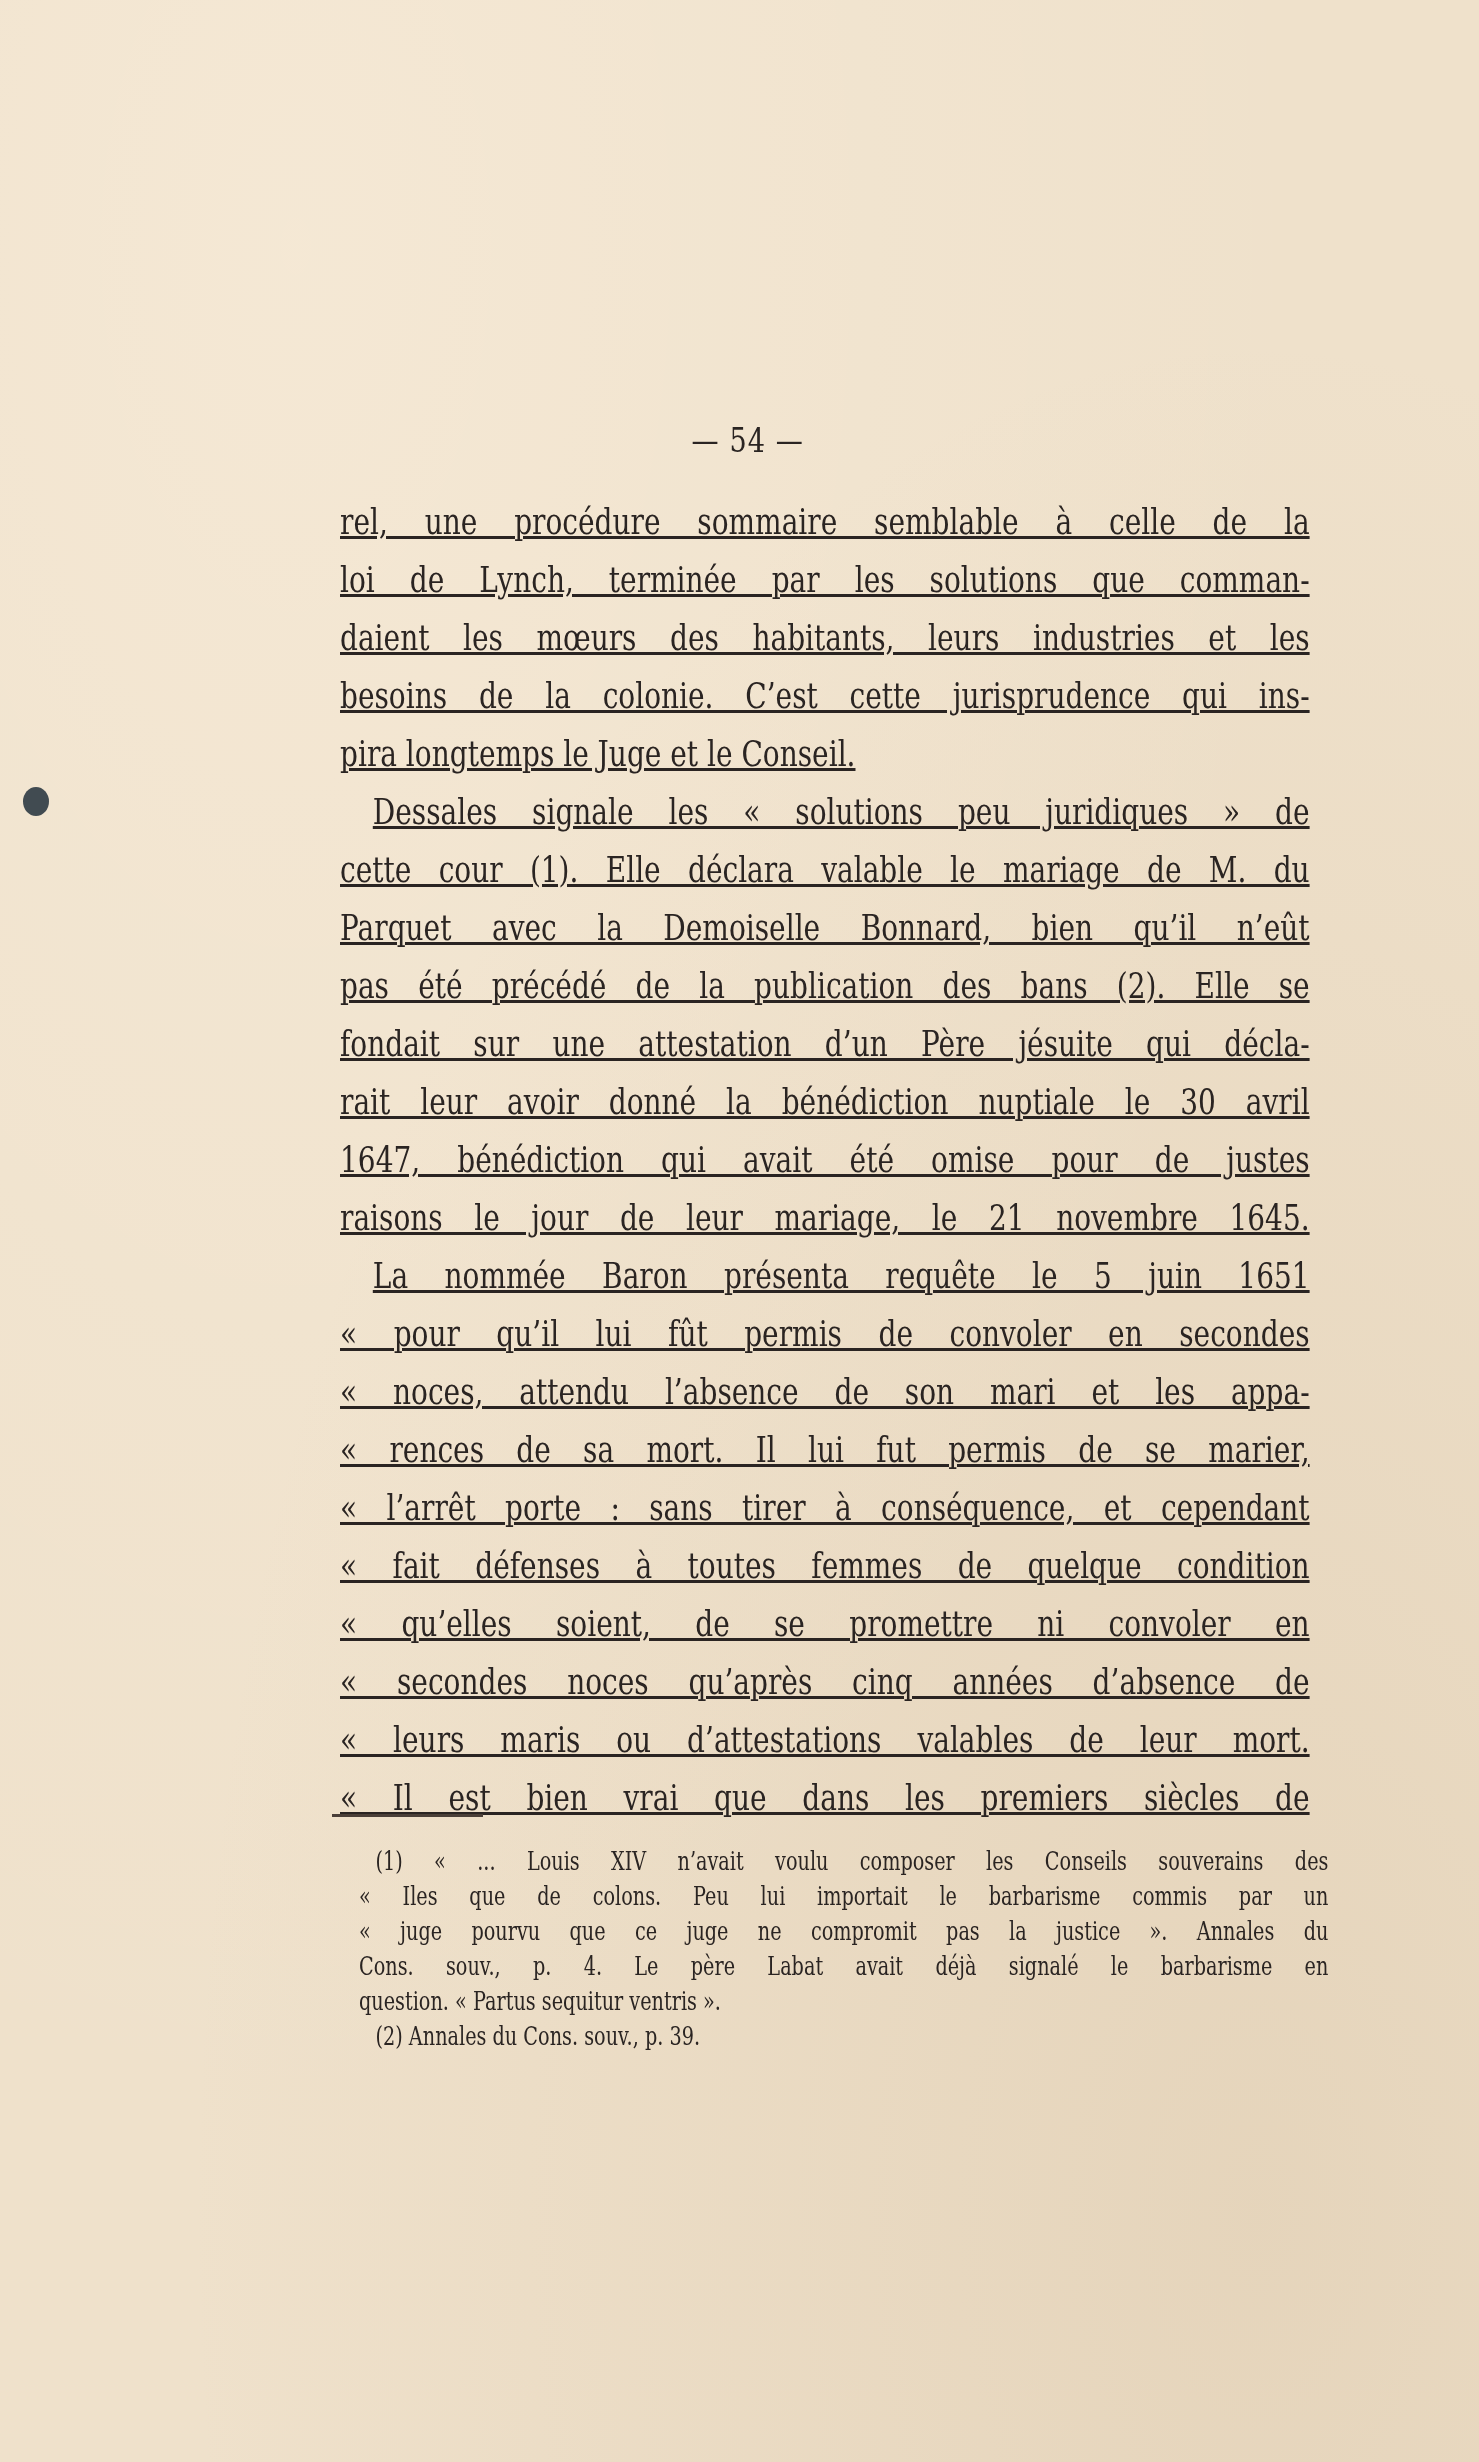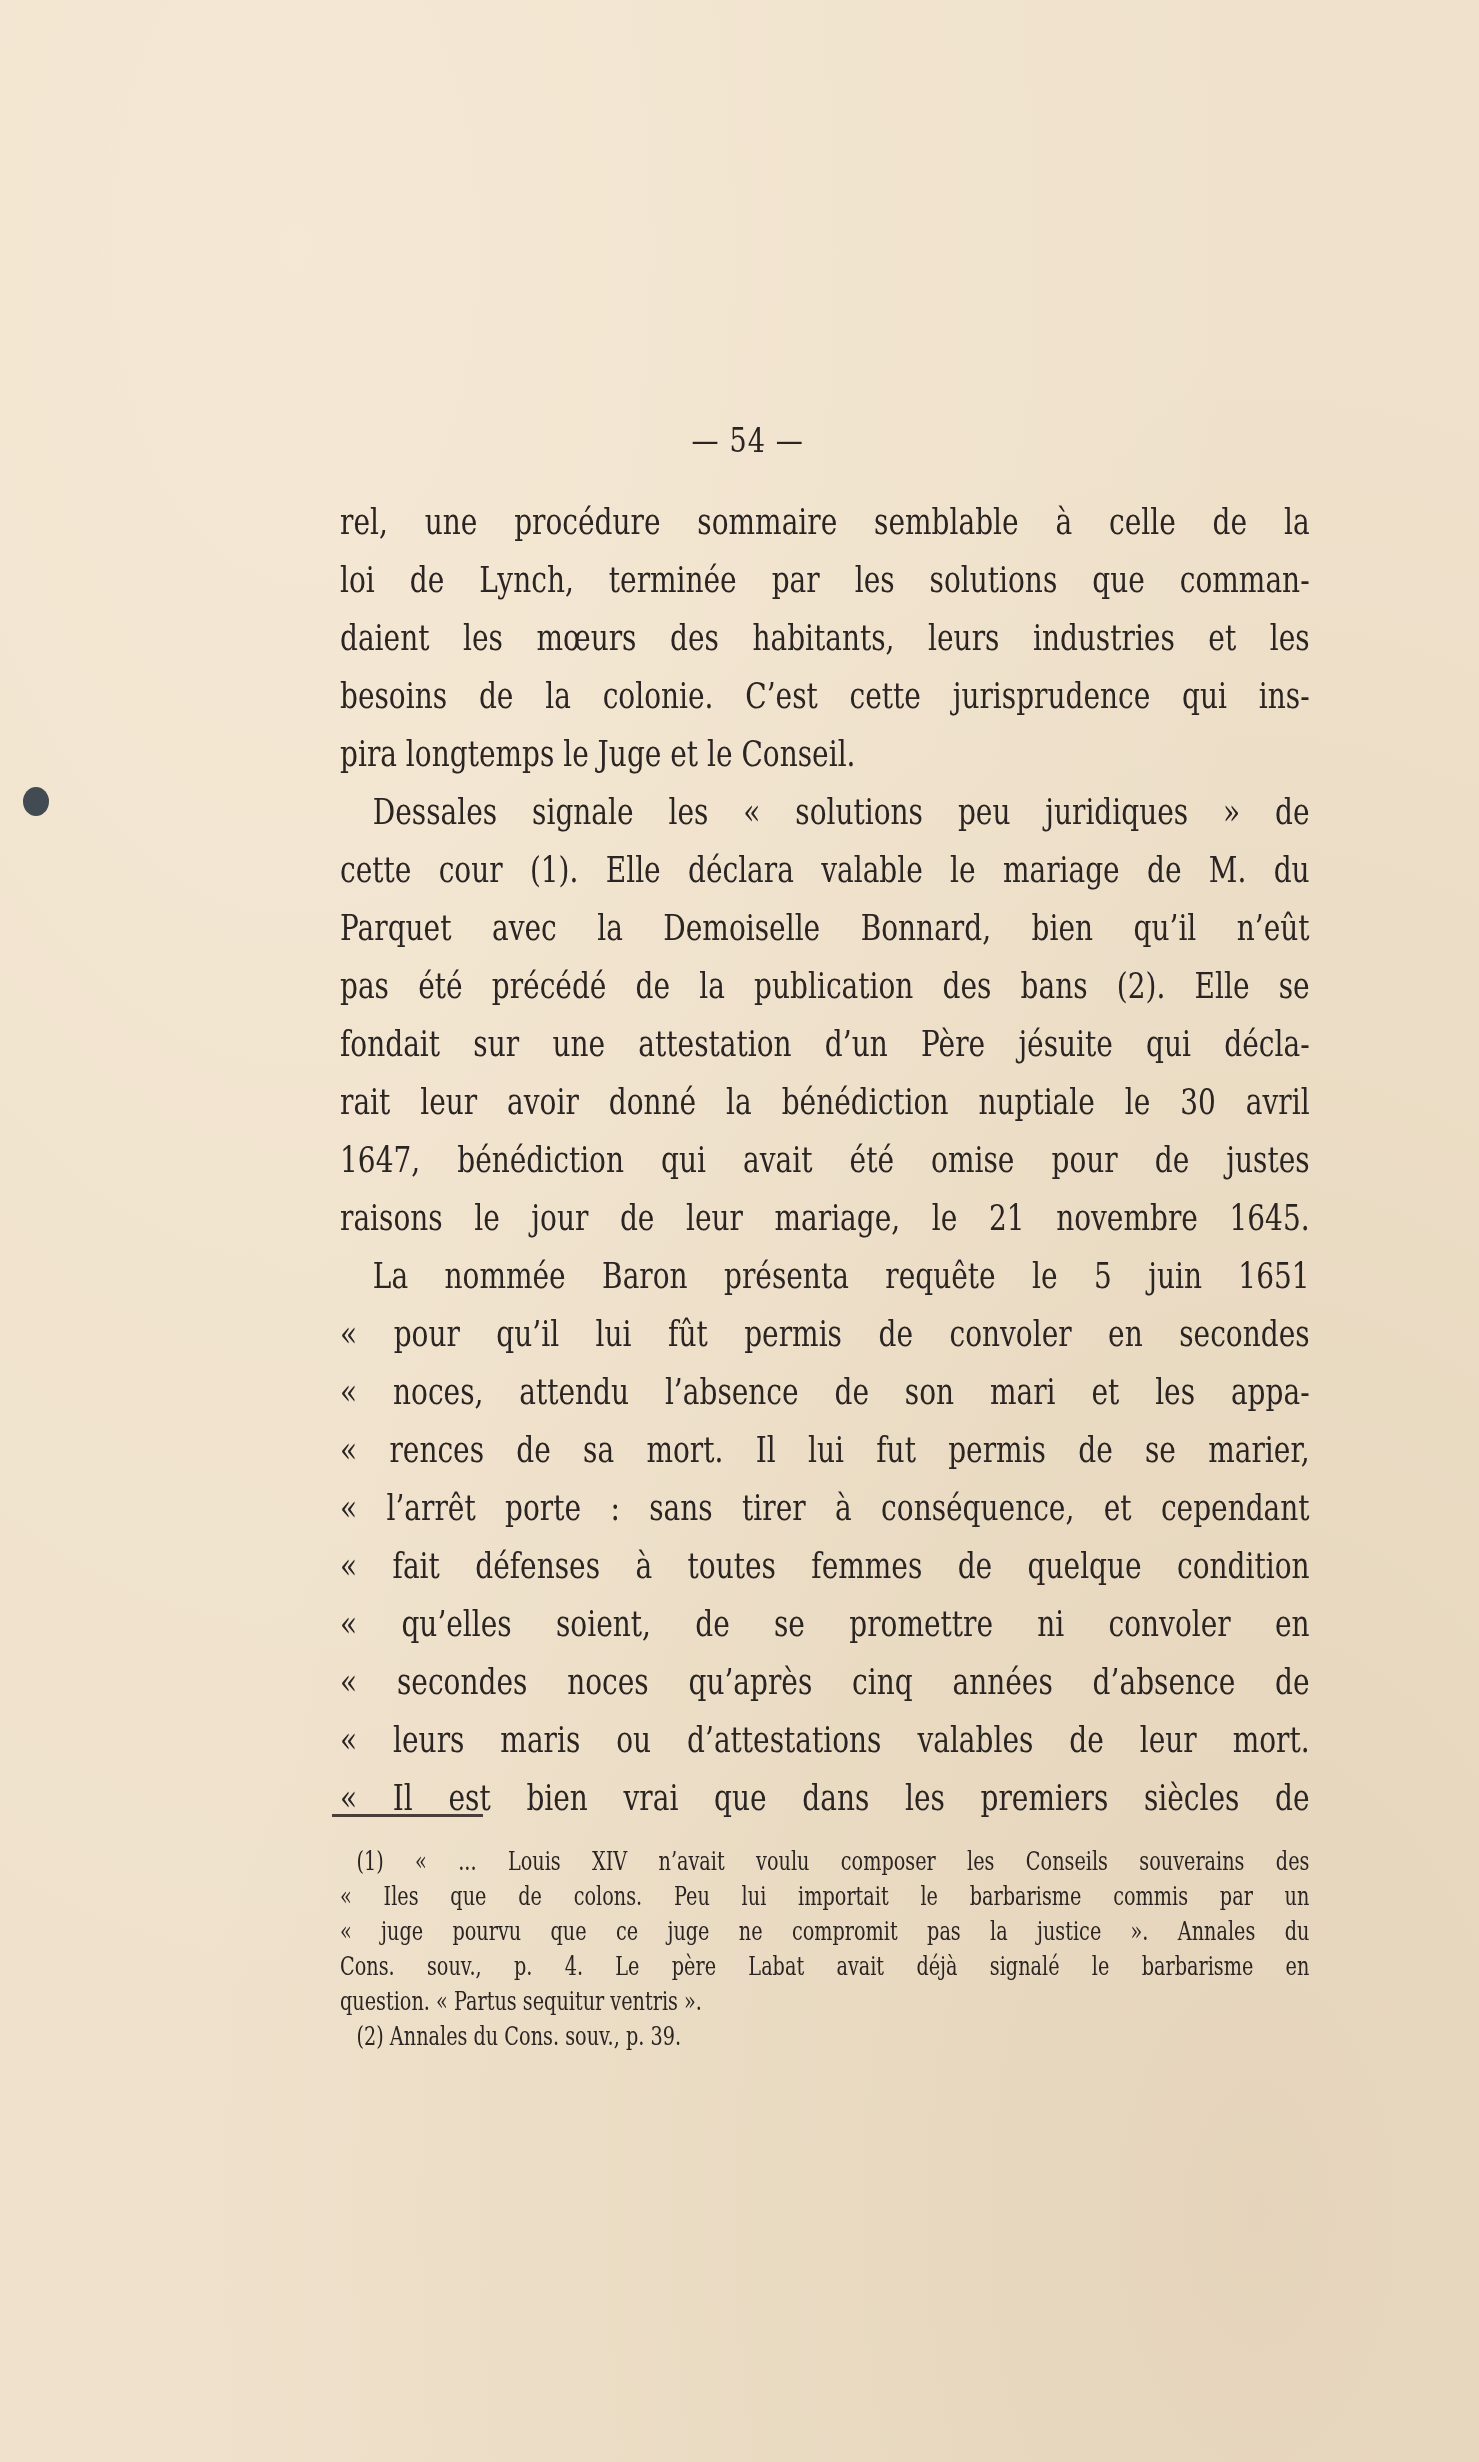--- a/index.html
+++ b/index.html
@@ -11,34 +11,34 @@
       radial-gradient(ellipse at 85% 90%, rgba(200,175,140,0.25), rgba(0,0,0,0) 60%);
     position: relative; overflow: hidden;
     font-family: "DejaVu Serif", "Liberation Serif", serif;
     color: #2a2422;
   }
   .page-number {
     position: absolute; left: 0; width: 1479px; top: 421px;
     text-align: center; font-size: 33px; letter-spacing: 1.3px;
     transform: scaleX(0.82); transform-origin: 785px 0;
   }
-  .body-text { position: absolute; left: 340px; top: 493px; width: 969px; }
+  .body-text { position: absolute; left: 340px; top: 493px; width: 969px; text-decoration: underline; }
   .line {
     height: 58px; line-height: 58px; font-size: 35px;
     white-space: nowrap; text-align: justify; text-align-last: justify;
     transform: scaleX(0.80); transform-origin: 0 0; width: 1212px;
     overflow: visible;
   }
   .line.last { text-align-last: left; }
   .line.indent { padding-left: 41px; box-sizing: border-box; }
   .rule {
     position: absolute; left: 332px; top: 1814px; width: 151px; height: 2.6px;
     background: #4a3f38;
   }
-  .footnotes { position: absolute; left: 340px; top: 1844px; width: 969px; }
+  .footnotes { position: absolute; left: 359px; top: 1844px; width: 969px; }
   .fn-line {
     height: 35px; line-height: 35px; font-size: 26px;
     white-space: nowrap; text-align: justify; text-align-last: justify;
     transform: scaleX(0.74); transform-origin: 0 0; width: 1310px;
   }
   .fn-line.last { text-align-last: left; }
   .fn-line.indent { padding-left: 22.3px; box-sizing: border-box; }
   .ink-blot {
     position: absolute; left: 23px; top: 787px; width: 26px; height: 29px;
     border-radius: 50%; background: #2d3a42; opacity: 0.9;

